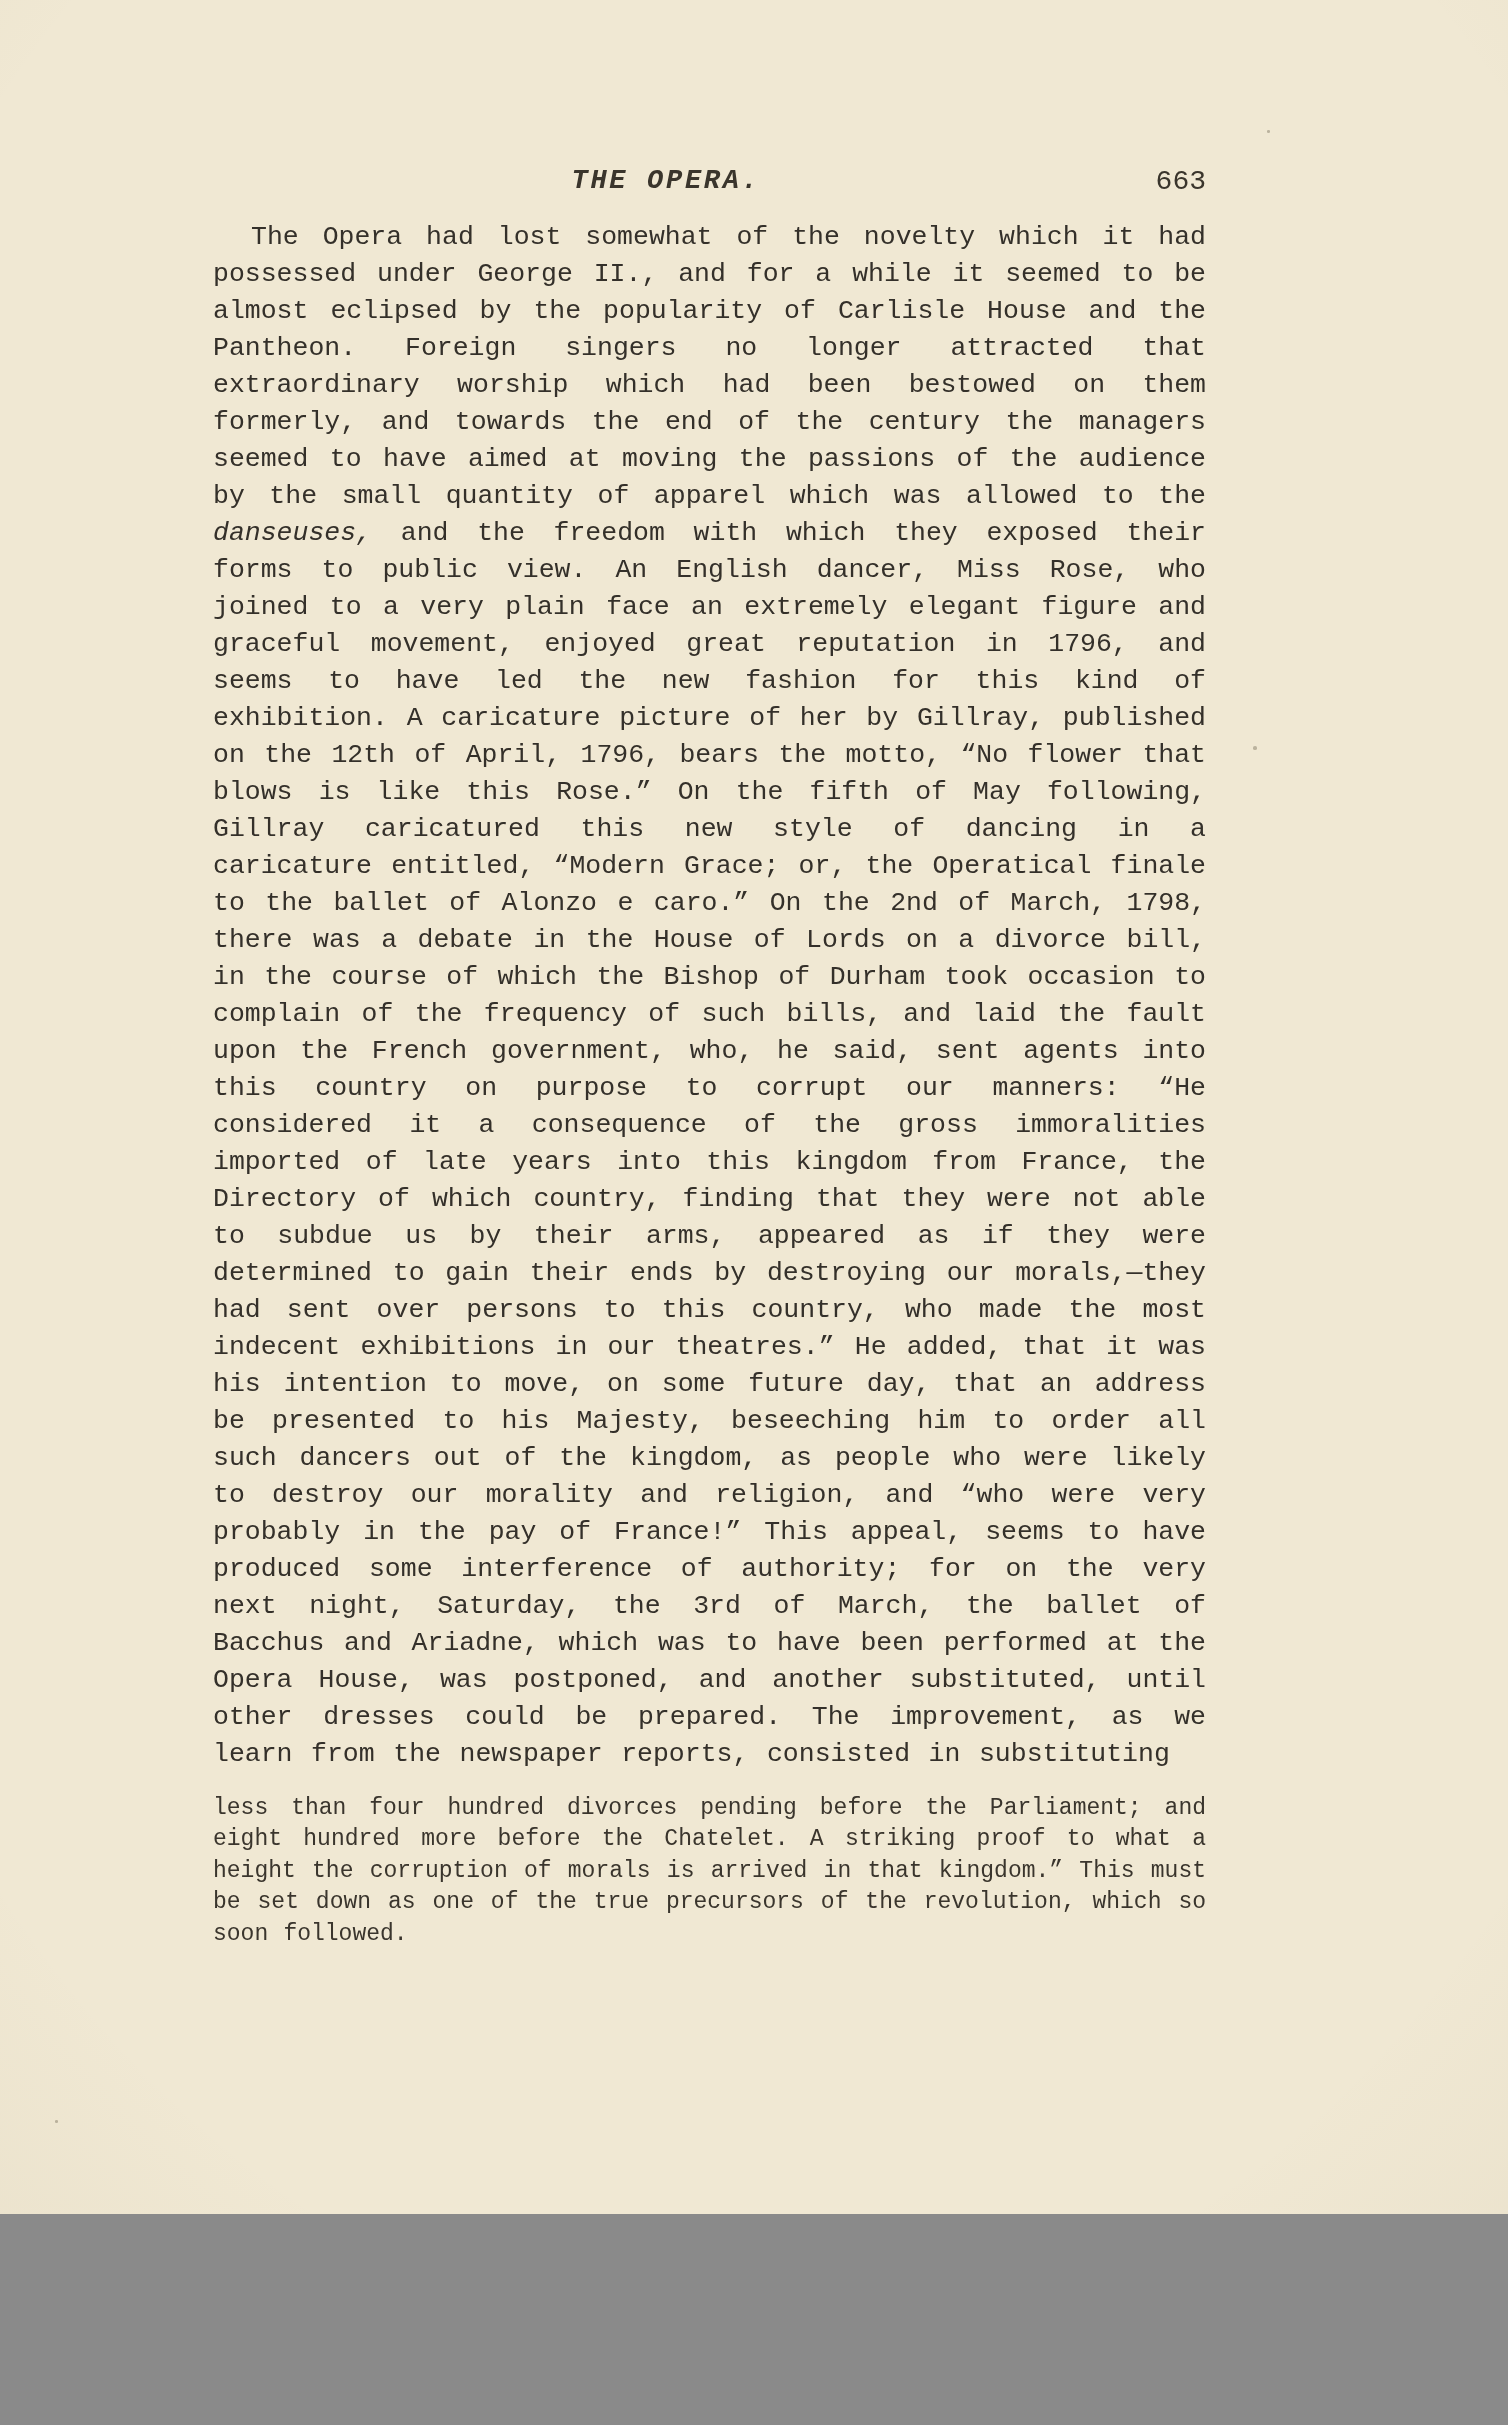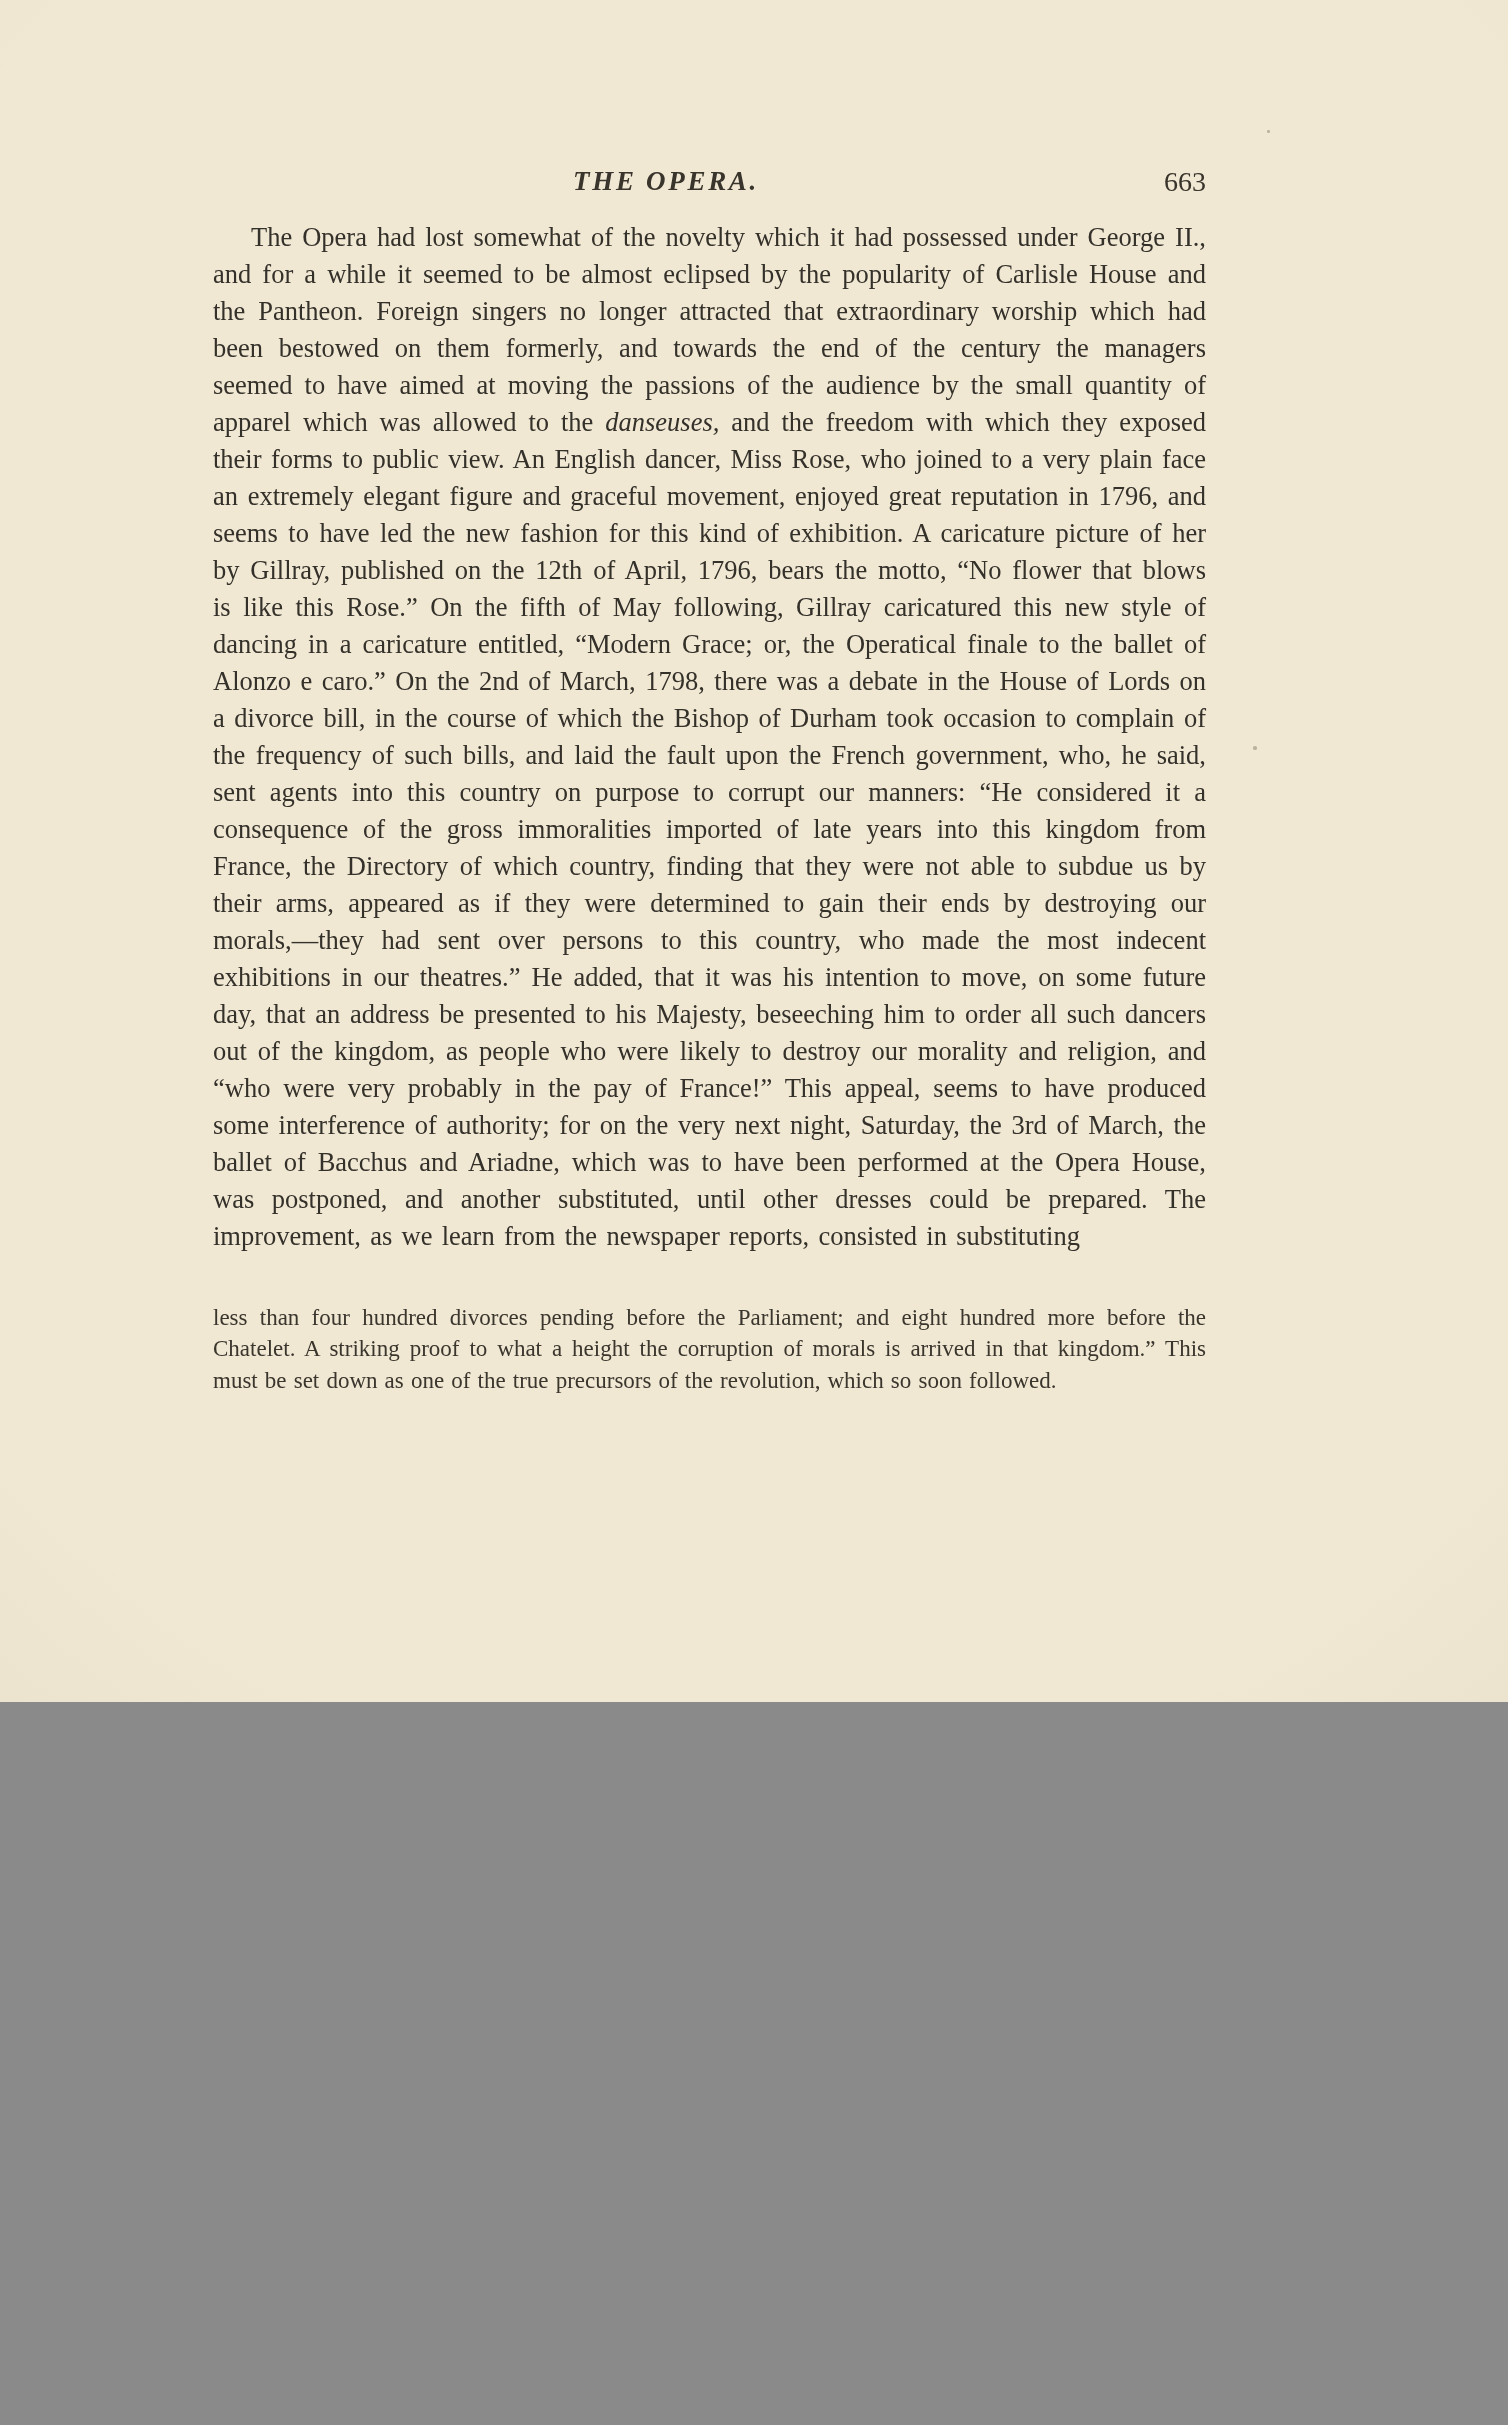--- a/index.html
+++ b/index.html
@@ -3,30 +3,30 @@
 <meta charset="utf-8">
 <style>
   html, body {
     margin: 0;
     padding: 0;
     background: #8a8a8a;
   }
   .scan-page {
     position: relative;
     width: 1508px;
-    height: 1702px;
+    height: 2214px;
     margin: 0 auto;
     background:
       radial-gradient(ellipse 120% 110% at 50% 45%,
         rgba(255,255,255,0.00) 55%,
         rgba(120,100,60,0.10) 85%,
         rgba(110,90,55,0.18) 100%),
       #f0e8d3;
     color: #35312a;
-    font-family: Liberation Serif, serif;
+    font-family: Liberation Mono, monospace;
     overflow: hidden;
   }
   .content-column {
     position: absolute;
     left: 213px;
     top: 166px;
     width: 993px;
   }
   .running-header {
     position: relative;
@@ -56,21 +56,21 @@
     line-height: 37px;
     text-align: justify;
     text-indent: 38px;
     word-spacing: 0.10em;
     color: #34302a;
   }
   .body-paragraph em {
     font-style: italic;
   }
   .footnote {
-    margin-top: 47px;
+    margin-top: 20px;
     font-size: 23px;
     line-height: 31.5px;
     text-align: justify;
     word-spacing: 0.06em;
     color: #3a352d;
   }
   
   .speck {
     position: absolute;
     border-radius: 50%;

